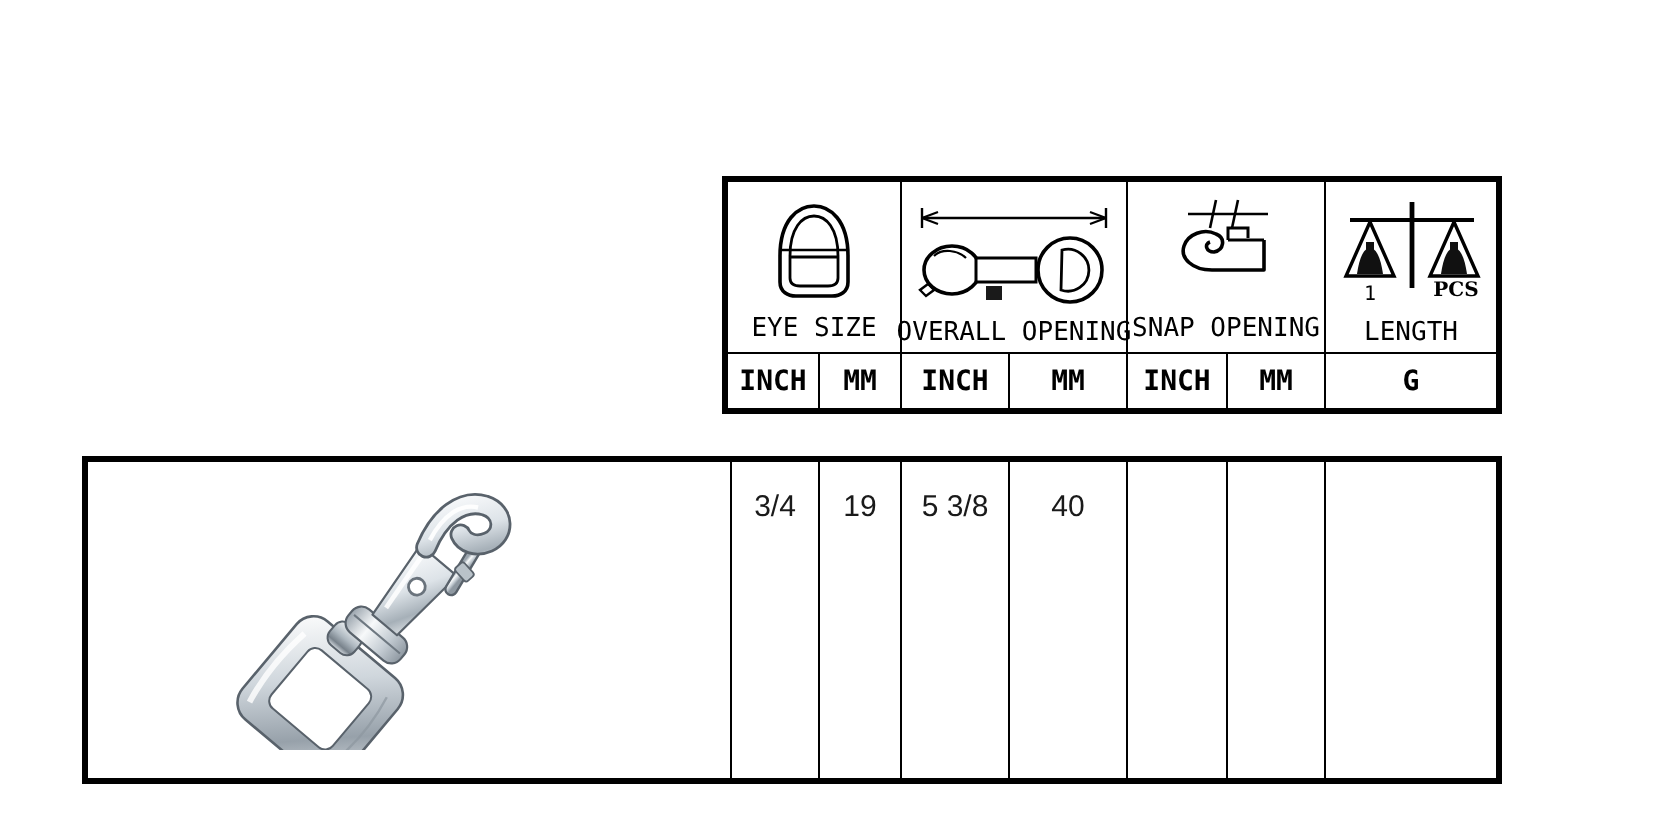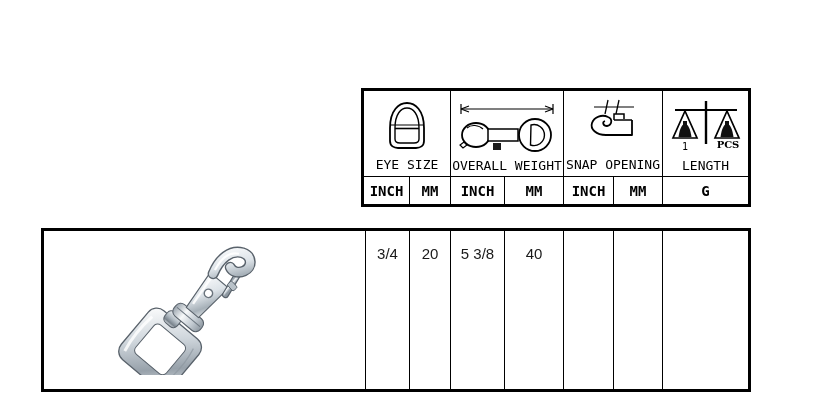--- a/index.html
+++ b/index.html
@@ -90,21 +90,21 @@
 
                 <ellipse cx="21" cy="37" rx="14" ry="12" fill="none" stroke="#000" stroke-width="1.8"></ellipse>
                 <path d="M12,30 C16,26 24,27 28,31" fill="none" stroke="#000" stroke-width="1.1"></path>
                 <path d="M9,44 l-4,3 l3,3 l4,-3 z" fill="none" stroke="#000" stroke-width="1.2"></path>
                 <rect x="33" y="31" width="30" height="12" fill="#fff" stroke="#000" stroke-width="1.5"></rect>
                 <rect x="38" y="45" width="8" height="7" fill="#1a1a1a"></rect>
                 <circle cx="80" cy="37" r="16" fill="none" stroke="#000" stroke-width="1.8"></circle>
                 <path d="M76,27 a10.5,10.5 0 1 1 -0.5,20 z" fill="none" stroke="#000" stroke-width="1.4"></path>
               </svg>
             </span>
-            <div class="group-label">OVERALL WEIGHT</div>
+            <div class="group-label">OVERALL OPENING</div>
           </div>
         </td>
 
         <td colspan="2" class="gb">
           <div class="hcell">
             <span>
               <svg class="icon-svg" width="54" height="50" viewBox="0 0 54 50">
 
                 <line x1="8" y1="9" x2="48" y2="9" stroke="#000" stroke-width="1.2"></line>
                 <line x1="22" y1="2" x2="19" y2="16" stroke="#000" stroke-width="1.3"></line>
@@ -214,21 +214,21 @@
                 <rect x="9" y="-34" width="9" height="6" rx="1.5" transform="rotate(8 13 -31)" fill="#b9c2c9" stroke="#59626b" stroke-width="0.9"></rect>
 
                 <path d="M-9,-28 C-14,-44 -11,-58 0,-63 C10,-67 17,-58 13,-50 C10,-44 4,-42 0,-44" fill="none" stroke="#59626b" stroke-width="11" stroke-linecap="round"></path>
                 <path d="M-9,-28 C-14,-44 -11,-58 0,-63 C10,-67 17,-58 13,-50 C10,-44 4,-42 0,-44" fill="none" stroke="url(#gA)" stroke-width="8.2" stroke-linecap="round"></path>
                 <path d="M-10,-32 C-13,-46 -10,-56 -2,-60" fill="none" stroke="#ffffff" stroke-width="2.2" opacity="0.9"></path>
               </g>
             </svg>
           </div>
         </td>
         <td class="val-cell gb">3/4</td>
-        <td class="val-cell">20</td>
+        <td class="val-cell">19</td>
         <td class="val-cell gb">5 3/8</td>
         <td class="val-cell">40</td>
         <td class="val-cell gb"></td>
         <td class="val-cell"></td>
         <td class="val-cell gb"></td>
       </tr>
     </tbody>
   </table>
 
 </div>

